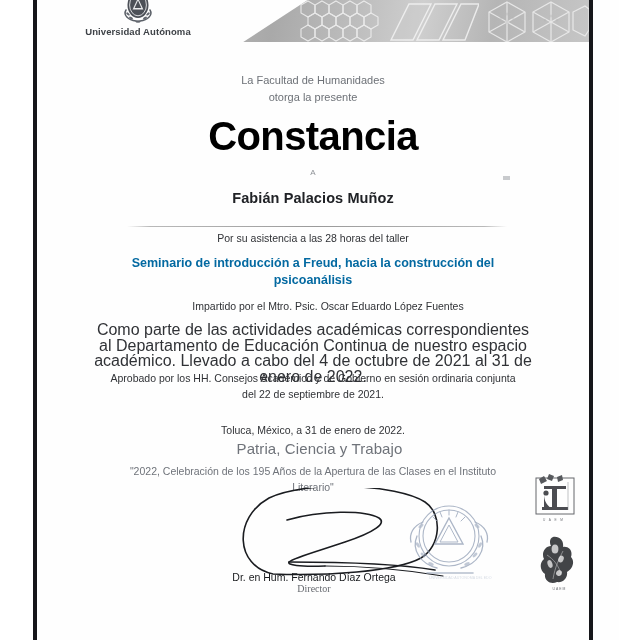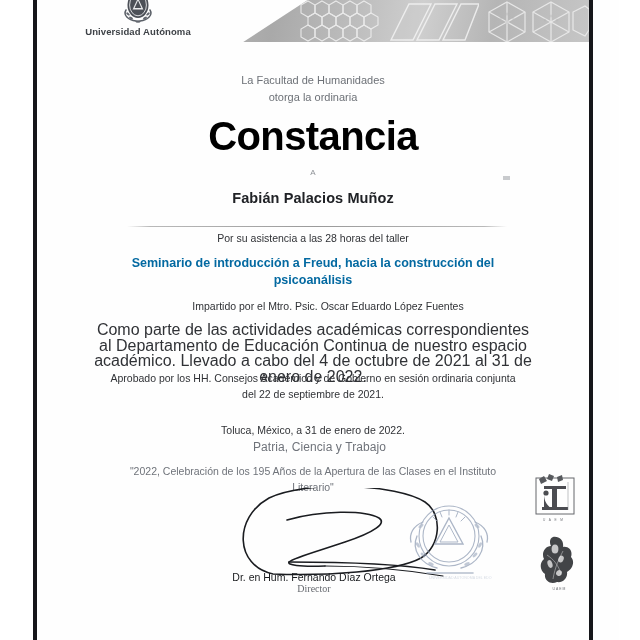--- a/index.html
+++ b/index.html
@@ -190,21 +190,21 @@
   #place-date {
     position: absolute;
     left: 0; top: 424px; width: 552px;
     font-size: 10.5px;
     color: #303236;
   }
 
   #motto {
     position: absolute;
     left: 0; top: 440px; width: 565px;
-    font-size: 12px;
+    font-size: 15px;
     color: #6f737a;
     letter-spacing: .1px;
   }
 
   #anniversary {
     position: absolute;
     left: 78px; top: 463px; width: 396px;
     font-size: 10.5px;
     line-height: 16px;
     color: #6f737a;
@@ -367,21 +367,21 @@
         <ellipse cx="21" cy="33.5" rx="2.6" ry="1.3"></ellipse>
       </g>
     </svg>
 
     <div id="uaem-name">
       <div>Universidad Autónoma</div>
     </div>
 
     <div id="intro" class="center">
       <div>La Facultad de Humanidades</div>
-      <div>otorga la ordinaria</div>
+      <div>otorga la presente</div>
     </div>
 
     <div id="doc-title" class="center">Constancia</div>
 
     <div id="to-label" class="center">A</div>
 
     <div id="faint-mark"></div>
 
     <div id="recipient" class="center">Fabián Palacios Muñoz</div>
 

